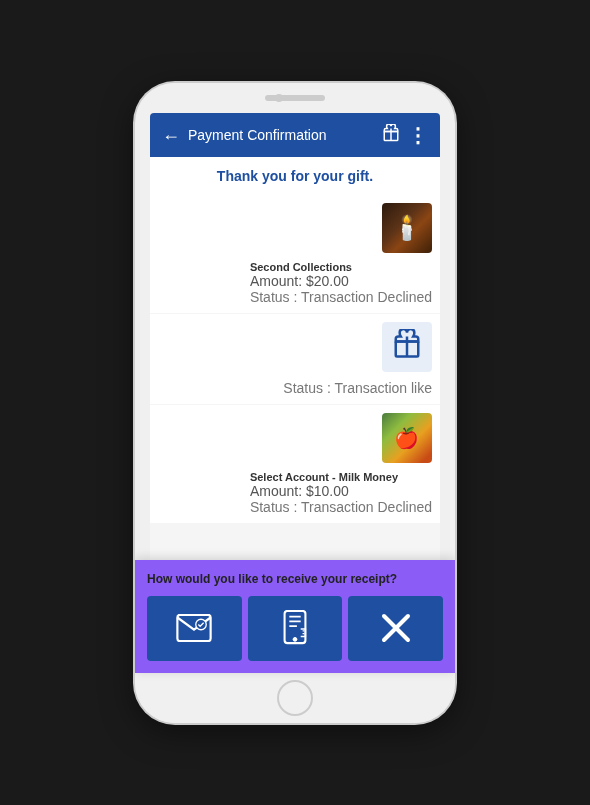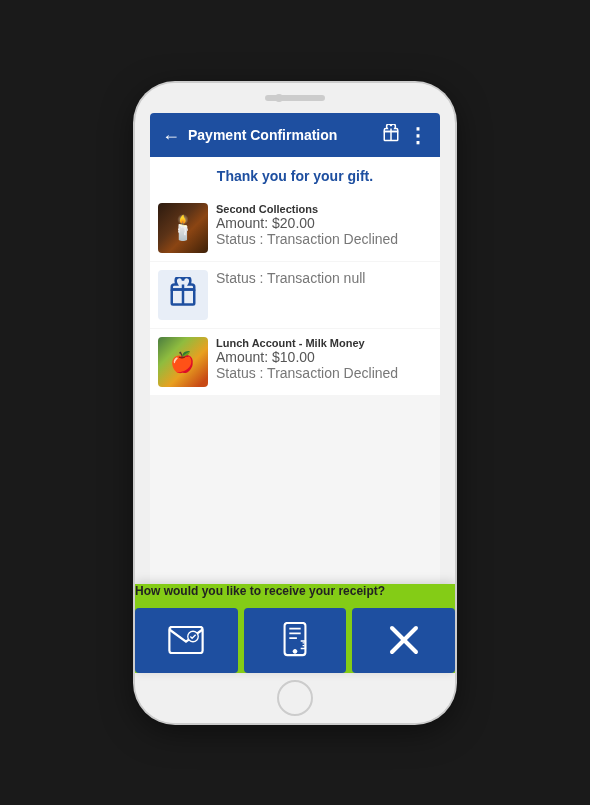--- a/index.html
+++ b/index.html
@@ -81,21 +81,21 @@
     }
 
     .back-arrow {
       color: white;
       font-size: 18px;
       cursor: pointer;
     }
 
     .header-title {
       font-size: 14px;
-      font-weight: 700;
+      font-weight: 400;
       color: white;
     }
 
     .header-right {
       display: flex;
       align-items: center;
       gap: 8px;
     }
 
     .header-icon {
@@ -117,25 +117,26 @@
     }
 
     .transactions-list {
       flex: 1;
       overflow-y: auto;
       background: #f5f5f5;
     }
 
     .transaction-item {
       display: flex;
-      align-items: flex-start;
+      align-items: flex-end;
       background: #fff;
       margin-bottom: 1px;
       padding: 8px;
       gap: 8px;
+      flex-direction: column;
     }
 
     .transaction-image {
       width: 50px;
       height: 50px;
       border-radius: 4px;
       flex-shrink: 0;
       overflow: hidden;
     }
 
@@ -204,21 +205,22 @@
     .transaction-status {
       font-size: 14px;
       color: #777;
     }
 
     .receipt-overlay {
       position: absolute;
       bottom: 50px;
       left: 0;
       right: 0;
-      background: #84cc16;
+      background: #8b5cf6;
+      padding: 12px;
       box-shadow: 0 -2px 10px rgba(0,0,0,0.15);
       z-index: 10;
     }
 
     .receipt-question {
       font-size: 12px;
       font-weight: 700;
       color: #222;
       margin-bottom: 10px;
     }
@@ -364,30 +366,30 @@
             <span class="logo-m">
               <svg width="30" height="30" viewBox="0 0 24 24" fill="none" stroke="#1e4fa0" stroke-width="2">
                 <rect x="3" y="10" width="18" height="12" rx="1"></rect>
                 <path d="M3 10h18V8a2 2 0 00-2-2h-2c.55-.9.88-2 .88-3 0-2-1-3-2.88-3-2 0-3 1.5-3 3 0-1.5-1-3-3-3-1.88 0-2.88 1-2.88 3 0 1 .33 2.1.88 3H5a2 2 0 00-2 2v2z"></path>
                 <line x1="12" y1="6" x2="12" y2="22"></line>
               </svg>
             </span>
           </div>
         </div>
         <div class="transaction-info">
-          <div class="transaction-status">Status : Transaction null</div>
+          <div class="transaction-status">Status : Transaction like</div>
         </div>
       </div>
 
       <div class="transaction-item">
         <div class="transaction-image">
           <div class="fruit-img"></div>
         </div>
         <div class="transaction-info">
-          <div class="transaction-name">Lunch Account - Milk Money</div>
+          <div class="transaction-name">Select Account - Milk Money</div>
           <div class="transaction-amount">Amount: $10.00</div>
           <div class="transaction-status">Status : Transaction Declined</div>
         </div>
       </div>
 
     </div>
 
     <div class="receipt-overlay">
       <div class="receipt-question">How would you like to receive your receipt?</div>
       <div class="receipt-buttons">

